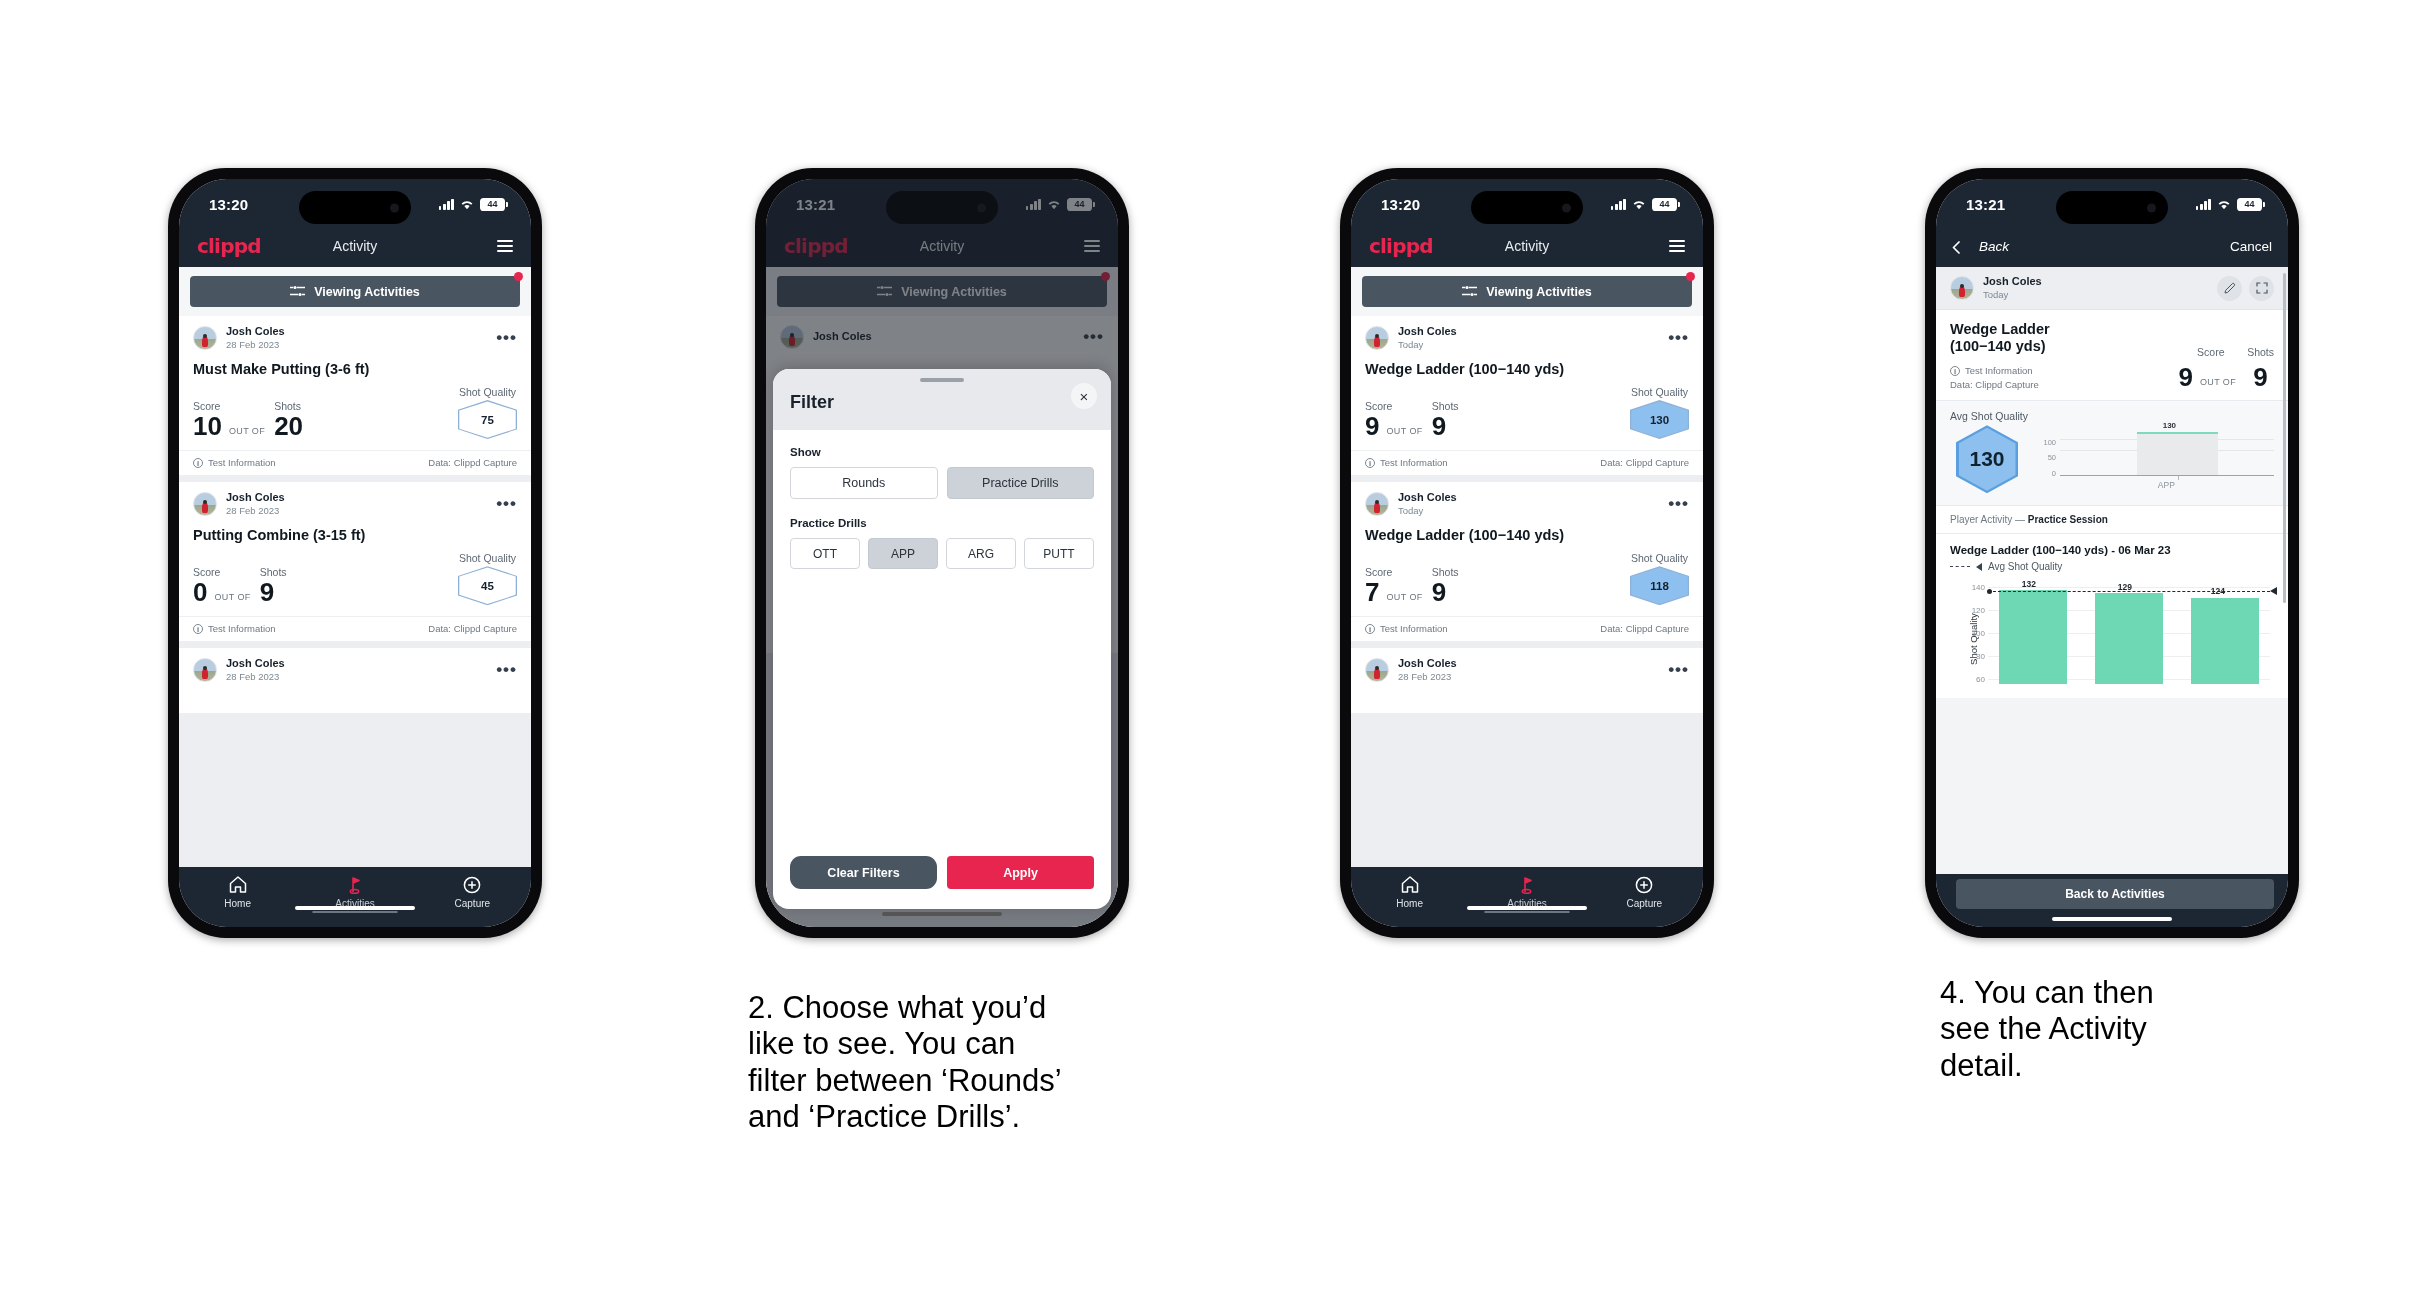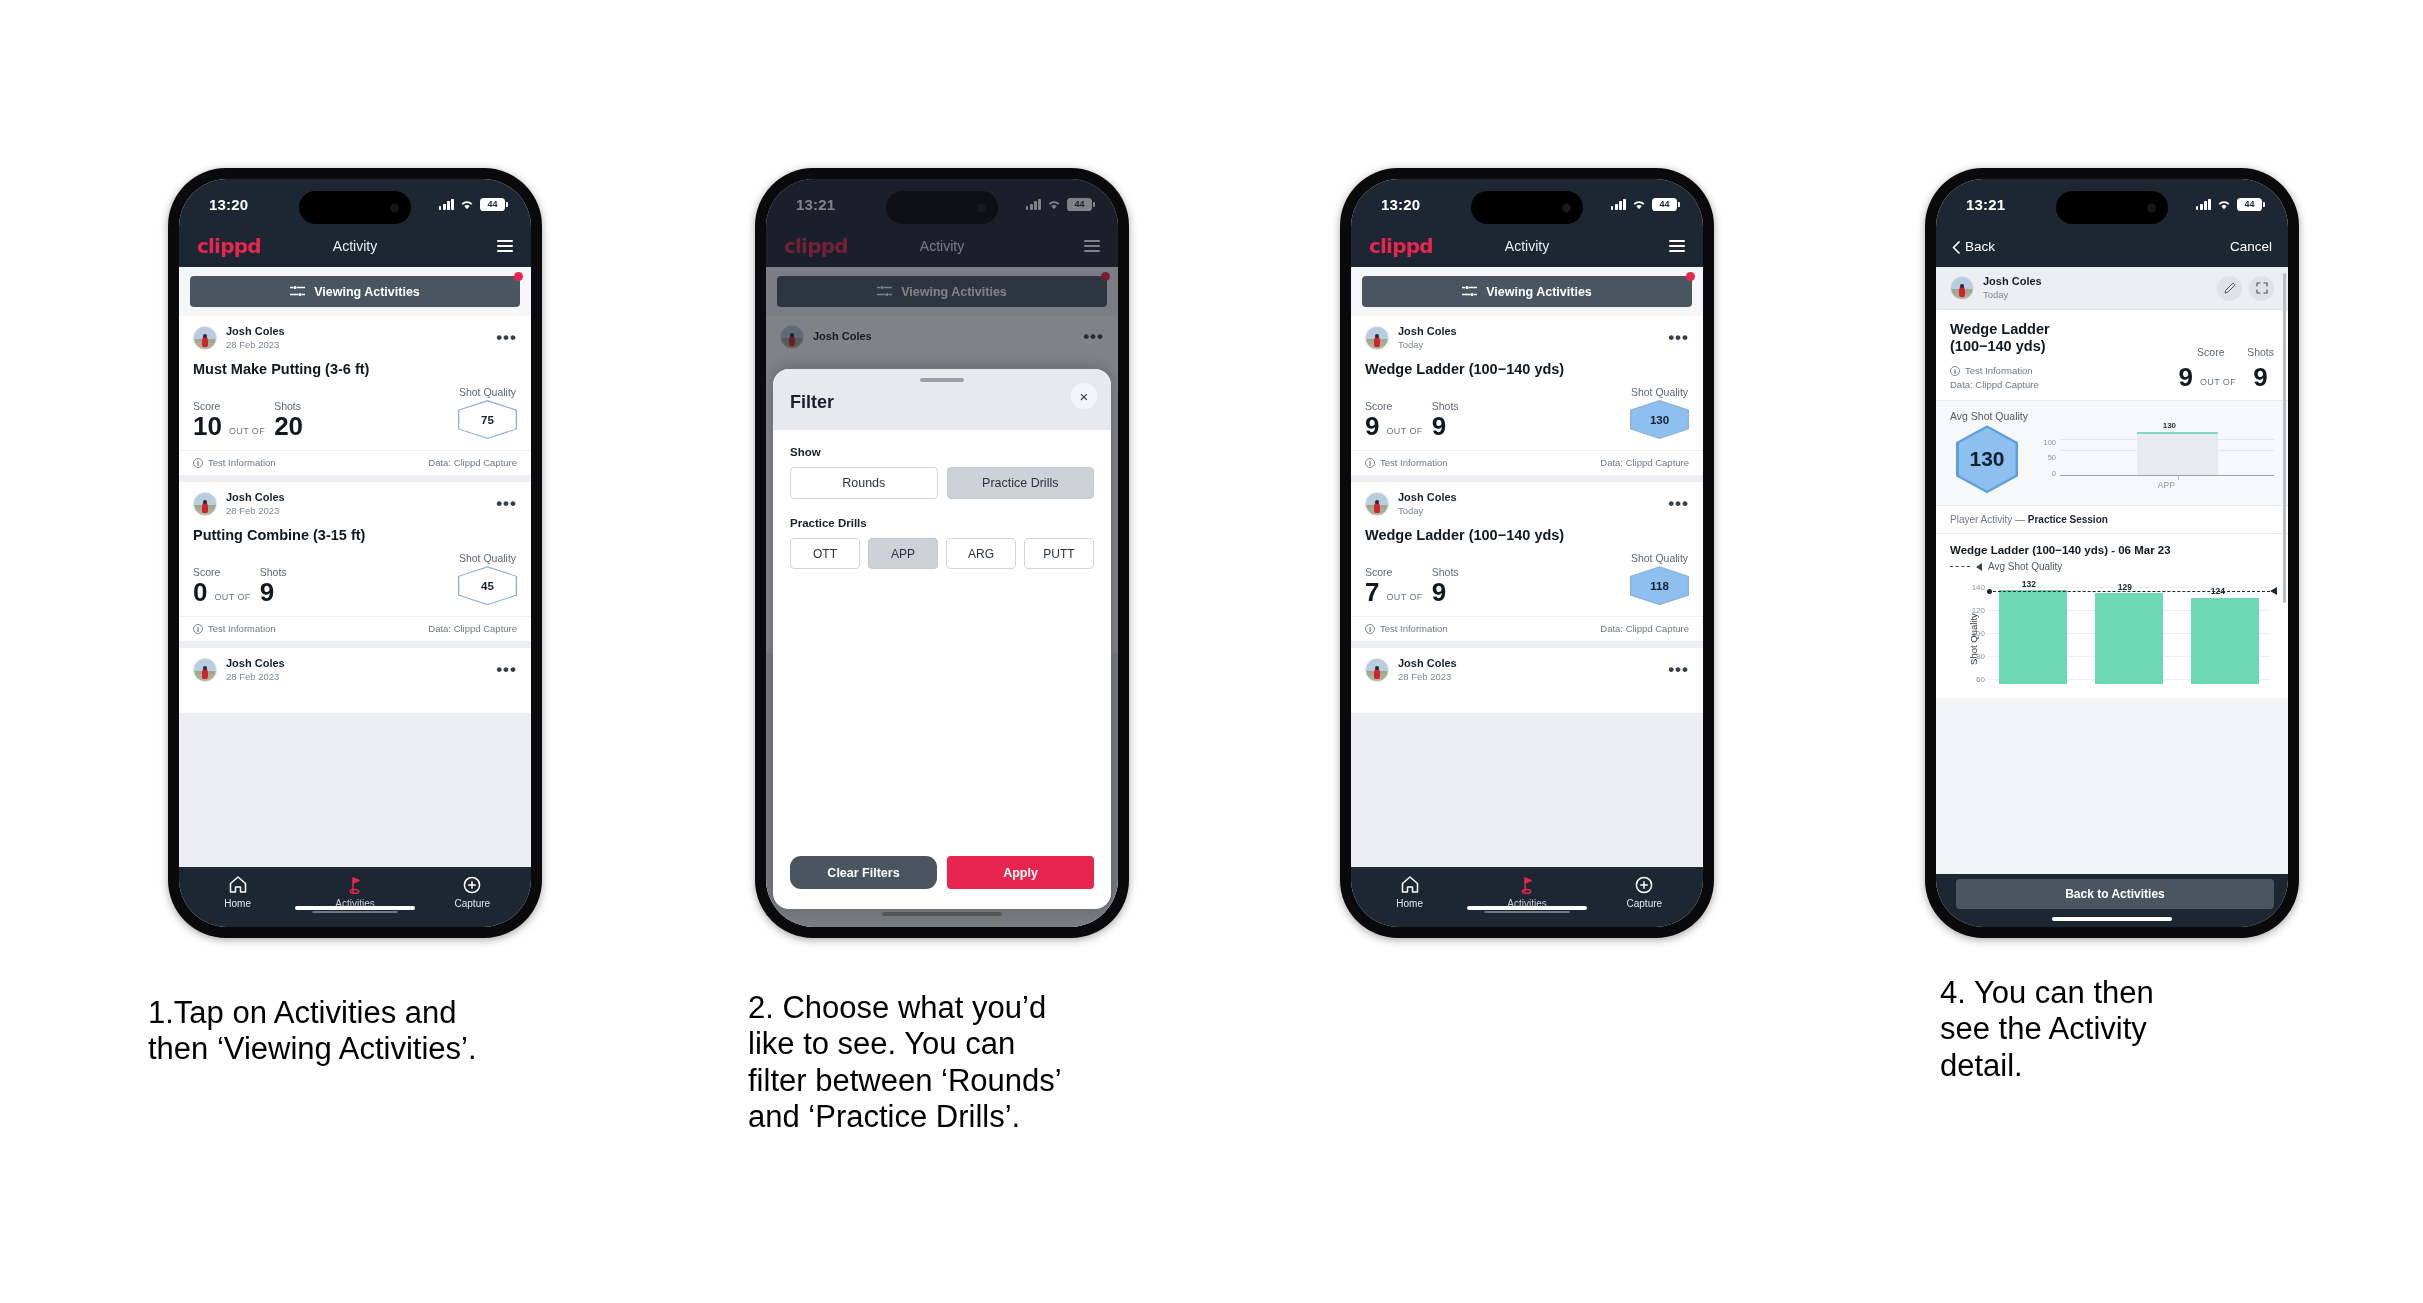--- a/index.html
+++ b/index.html
@@ -231,21 +231,21 @@
   }
   .btn.grey { background: #4a5562; border-radius: 11px; }
   .btn.red  { background: #e8254f; }
 
   
   .det-appbar {
     height: 42px; flex: 0 0 42px; background: #1d2733; color: #fff;
     display: flex; align-items: center; justify-content: space-between;
     padding: 0 16px; font-size: 13.5px;
   }
-  .back { display: flex; align-items: flex-end; gap: 5px; }
+  .back { display: flex; align-items: flex-end; gap: 19px; font-style: italic; }
   .det-body { flex: 1 1 auto; background: #f2f4f6; overflow: hidden; position: relative; }
   .det-head {
     background: #eceef1; display: flex; align-items: center;
     gap: 9px; padding: 8px 14px; border-bottom: 1px solid #e1e4e8;
   }
   .circ-btn {
     width: 25px; height: 25px; border-radius: 50%;
     background: #dfe2e6; display: flex; align-items: center; justify-content: center;
     color: #4c555f;
   }
@@ -933,24 +933,20 @@
 
       <div class="det-tabbar">
         <div style="position:relative;height:30px">
           <div class="back-act">Back to Activities</div>
         </div>
         <div class="homebar" style="margin:8px auto 2px"></div>
       </div>
     </div>
   </div>
 
-  <div class="caption" style="left:148px; top:995px; width:540px;">
-    <p><span>1.Tap on Activities and</span><br>
-       <span>then ‘Viewing Activities’.</span></p>
-  </div>
 
   <div class="caption" style="left:748px; top:990px; width:520px;">
     <p><span>2. Choose what you’d</span><br>
        <span>like to see. You can</span><br>
        <span>filter between ‘Rounds’</span><br>
        <span>and ‘Practice Drills’.</span></p>
   </div>
 
 
   <div class="caption" style="left:1940px; top:975px; width:420px;">

